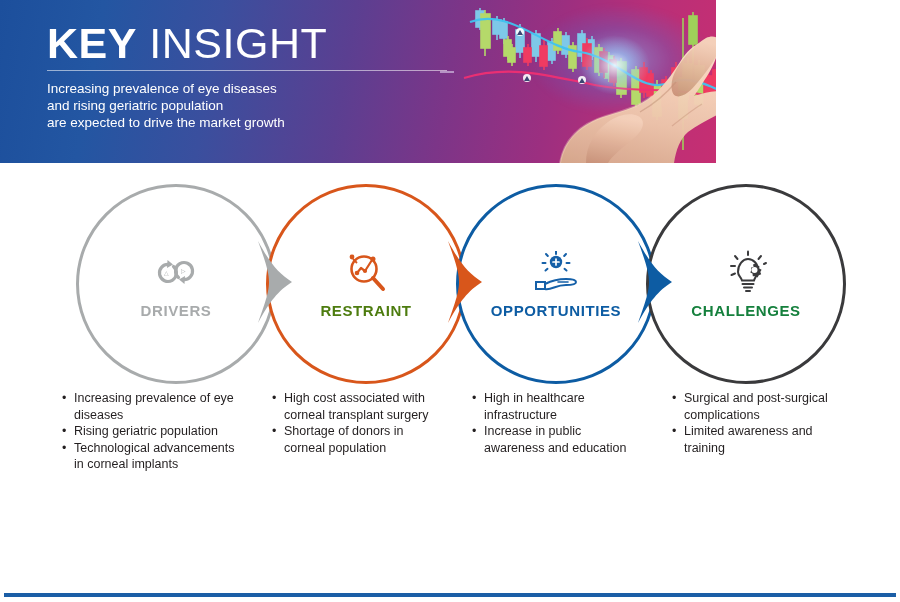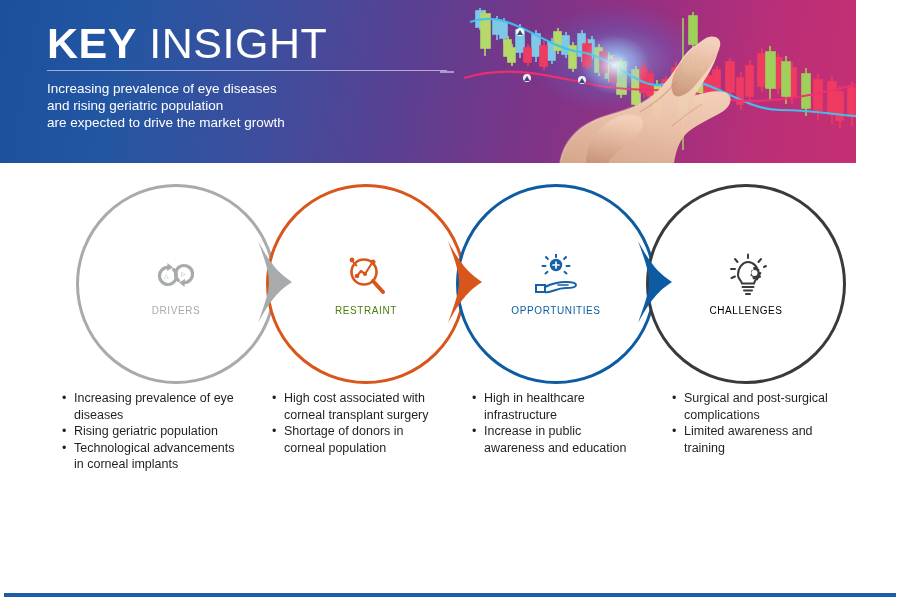--- a/index.html
+++ b/index.html
@@ -12,21 +12,21 @@
     height: 602px;
     font-family: "Liberation Sans", sans-serif;
     overflow: hidden;
     position: relative;
   }
 
   
   .banner {
     position: absolute;
     left: 0; top: 0;
-    width: 856px;
+    width: 716px;
     height: 163px;
     overflow: hidden;
     background: linear-gradient(100deg,
         #1c4f9c 0%,
         #2356a2 14%,
         #3a4f9e 30%,
         #5b3f91 48%,
         #7c3588 62%,
         #9c2f80 76%,
         #b92f78 88%,
@@ -105,35 +105,35 @@
     justify-content: center;
   }
   .stage-icon {
     height: 44px;
     display: flex;
     align-items: center;
     justify-content: center;
     margin-bottom: 8px;
   }
   .stage-label {
-    font-size: 10px;
-    font-weight: normal;
+    font-size: 15px;
+    font-weight: bold;
     letter-spacing: 0.6px;
     text-align: center;
   }
 
   #stage-drivers       { left: 76px;  top: 184px; border-width: 3px; border-color: #a8abac; }
   #stage-restraint     { left: 266px; top: 184px; border-width: 3px; border-color: #d8561b; }
   #stage-opportunities { left: 456px; top: 184px; border-width: 3px; border-color: #0d5ca3; }
   #stage-challenges    { left: 646px; top: 184px; border-width: 3px; border-color: #3a3a3c; }
 
   .label-drivers       { color: #a8abac; }
   .label-restraint     { color: #4d7c0f; }
   .label-opportunities { color: #0d5ca3; }
-  .label-challenges    { color: #000000; }
+  .label-challenges    { color: #15803d; }
 
   .connector {
     position: absolute;
     width: 40px; height: 82px;
     top: 241px;
     pointer-events: none;
   }
   #connector-1 { left: 256px; }
   #connector-2 { left: 446px; }
   #connector-3 { left: 636px; }

